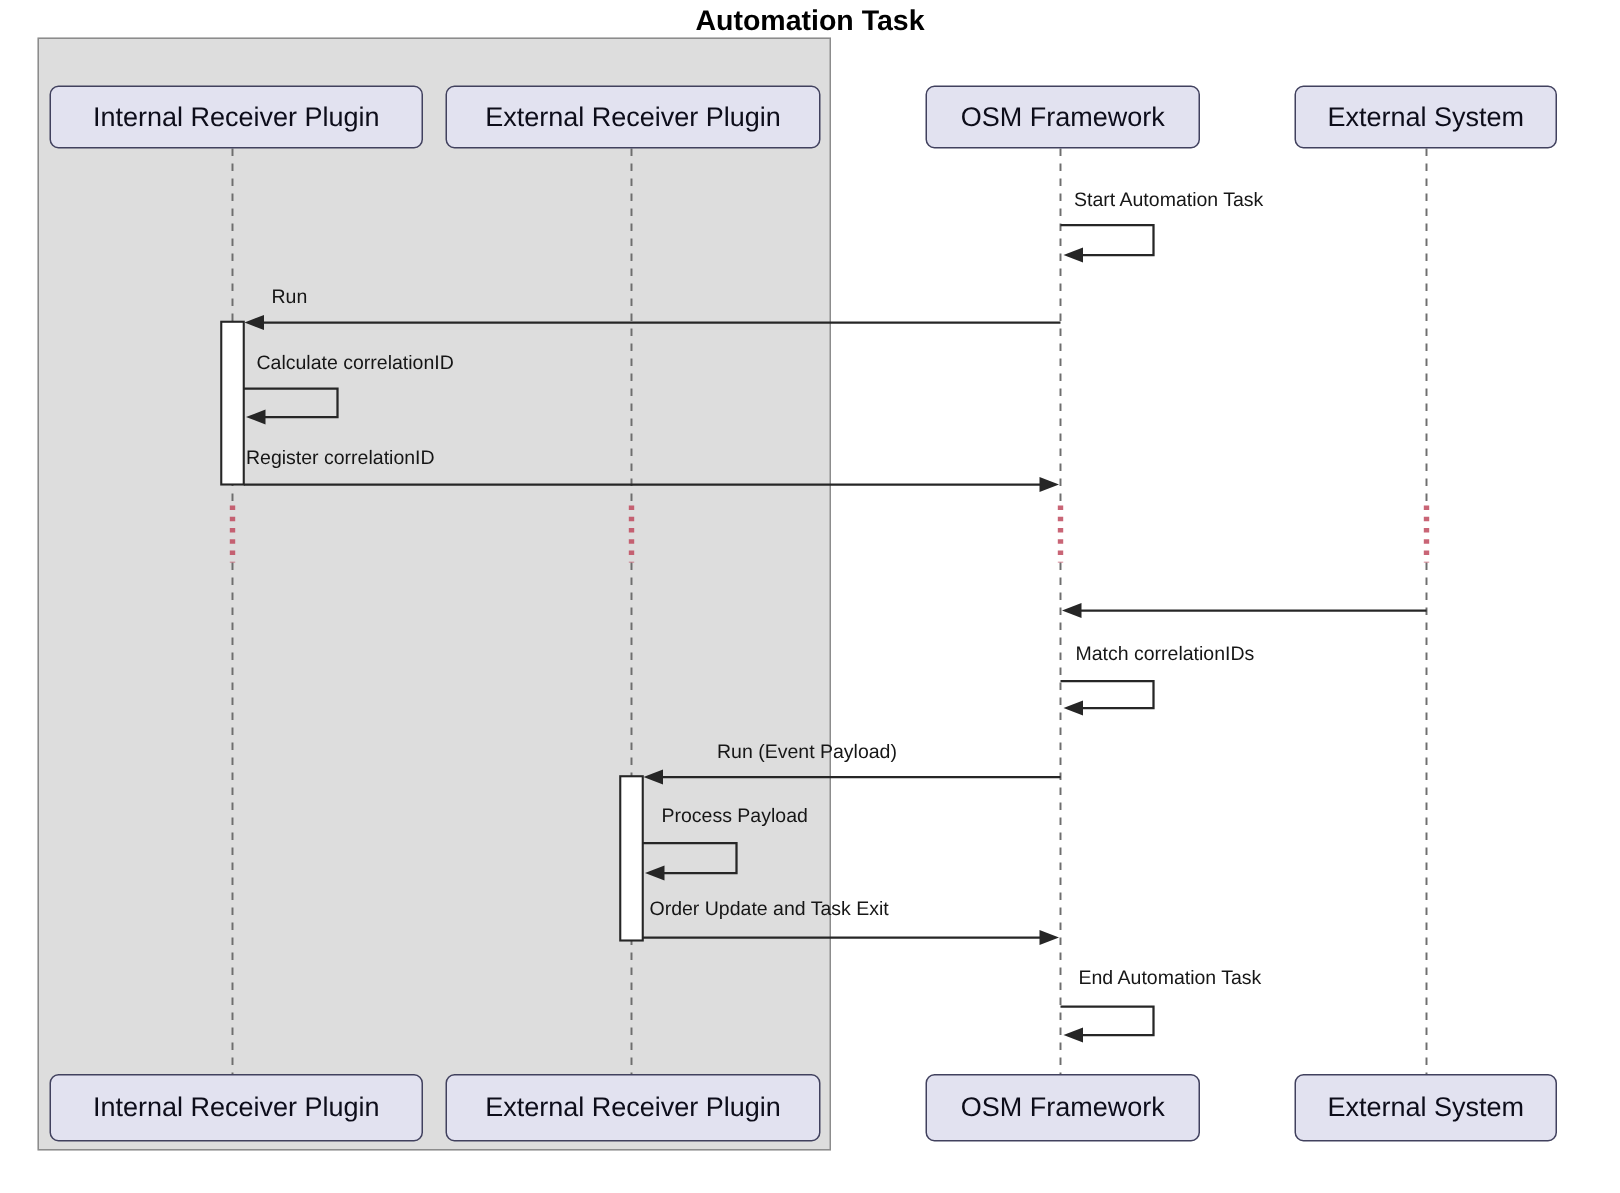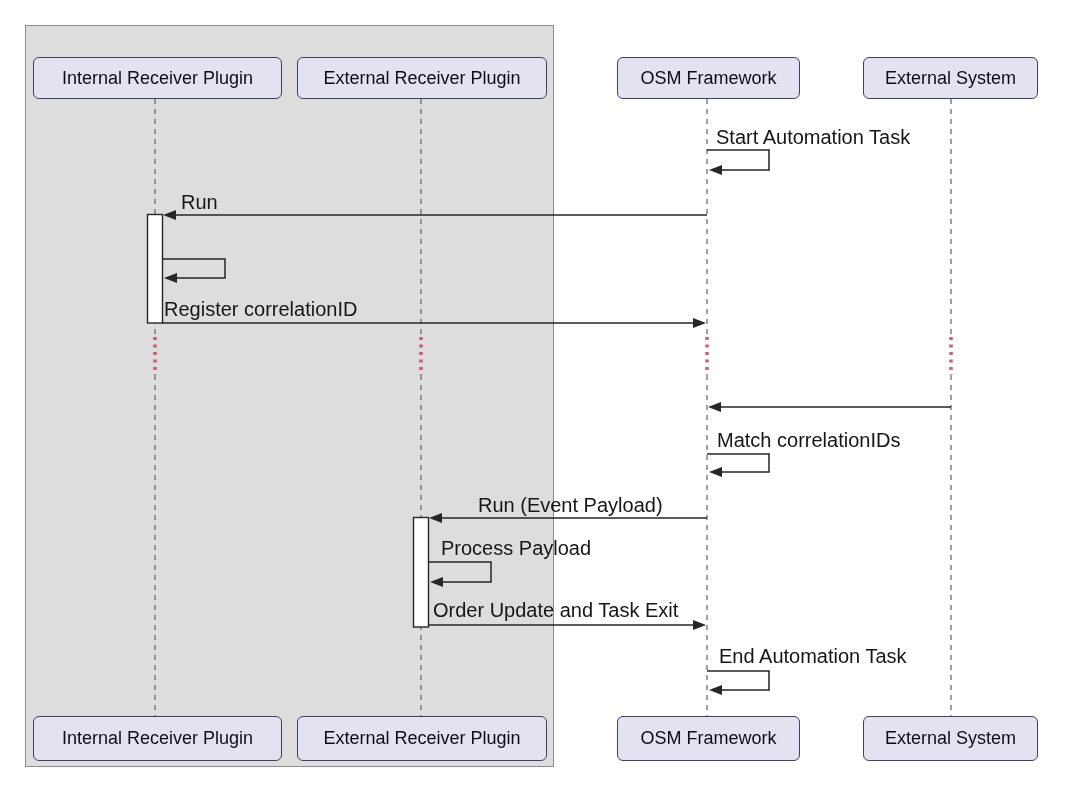--- a/index.html
+++ b/index.html
@@ -40,32 +40,33 @@
     align-items: center;
     justify-content: center;
     font-size: 18px;
     color: #0d0d1a;
     white-space: nowrap;
     text-align: right;
   }
   .msg-label {
     position: absolute;
     z-index: 3;
-    font-size: 20px;
+    font-size: 13px;
     color: #161616;
     white-space: nowrap;
     line-height: 1.15;
   }
 </style>
 </head>
 <body>
 
 <div class="canvas">
 
   <div class="frame"></div>
+  <div class="frame-title">Automation Task</div>
 
   <svg class="diagram-svg" width="1080" height="795" viewBox="0 0 1080 795">
 
     <g stroke="#6e6e6e" stroke-width="1.3" stroke-dasharray="5,5" fill="none">
       <path d="M155 99 V337 M155 375 V717"></path>
       <path d="M421 99 V337 M421 375 V717"></path>
       <path d="M707 99 V337 M707 375 V717"></path>
       <path d="M951 99 V337 M951 375 V717"></path>
     </g>
 
@@ -121,20 +122,21 @@
   <div class="participant" style="left:617px; top:57px; width:183px; height:42px;">OSM Framework</div>
   <div class="participant" style="left:863px; top:57px; width:175px; height:42px;">External System</div>
 
   <div class="participant" style="left:33px;  top:716px; width:249px; height:45px;">Internal Receiver Plugin</div>
   <div class="participant" style="left:297px; top:716px; width:250px; height:45px;">External Receiver Plugin</div>
   <div class="participant" style="left:617px; top:716px; width:183px; height:45px;">OSM Framework</div>
   <div class="participant" style="left:863px; top:716px; width:175px; height:45px;">External System</div>
 
   <div class="msg-label" style="left:716px; top:126px;">Start Automation Task</div>
   <div class="msg-label" style="left:181px; top:191px;">Run</div>
+  <div class="msg-label" style="left:171px; top:235px;">Calculate correlationID</div>
   <div class="msg-label" style="left:164px; top:298px;">Register correlationID</div>
   <div class="msg-label" style="left:717px; top:429px;text-align:center;">Match correlationIDs</div>
   <div class="msg-label" style="left:478px; top:494px;">Run (Event Payload)</div>
   <div class="msg-label" style="left:441px; top:537px;">Process Payload</div>
   <div class="msg-label" style="left:433px; top:599px;">Order Update and Task Exit</div>
   <div class="msg-label" style="left:719px; top:645px;text-align:center;">End Automation Task</div>
 
 </div>
 
 </body></html>

